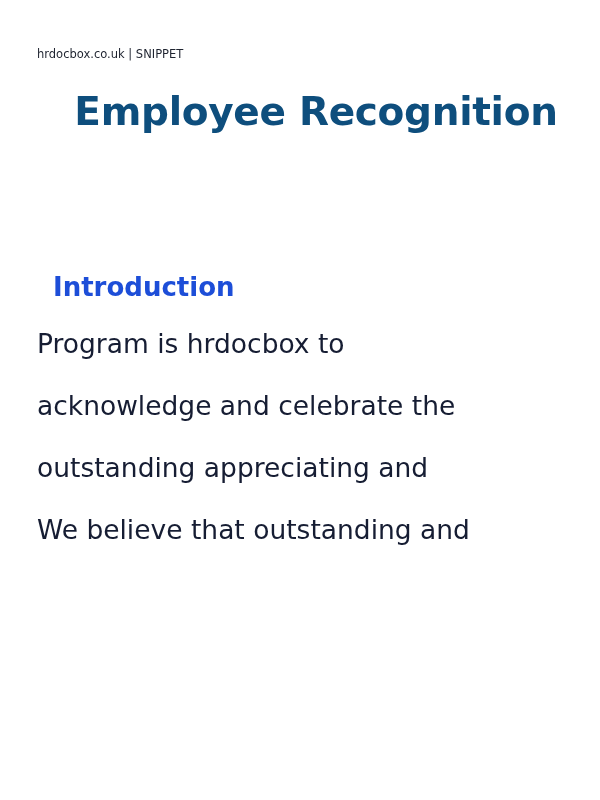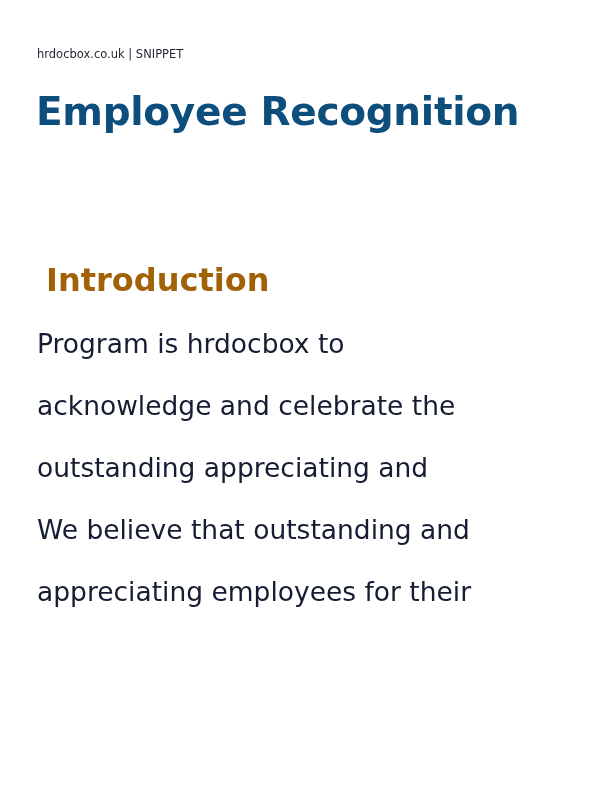--- a/index.html
+++ b/index.html
@@ -33,30 +33,30 @@
       left: 36px;
       top: 76px;
       margin: 0;
       width: 560px;
       font-size: 39px;
       line-height: 47px;
       font-weight: bold;
       color: #0e4e7d;
       letter-spacing: -0.3px;
     }
-    .doc-title span { display: block; white-space: nowrap; }
+    .doc-title span { display: block; white-space: nowrap; text-align: center; }
     .section-heading {
       position: absolute;
       left: 37px;
       top: 242px;
-      margin: 9px;
-      font-size: 32px;
+      margin: 16px;
+      font-size: 26px;
       line-height: 34px;
       font-weight: bold;
-      color: #a16207;
+      color: #1d4ed8;
       white-space: nowrap;
     }
     .body-text {
       position: absolute;
       left: 37px;
       top: 309px;
       margin: 0;
       font-size: 26.5px;
       color: #161d33;
     }
@@ -78,16 +78,15 @@
     <span>Employee Recognition</span>
   </h1>
 
   <h2 class="section-heading">Introduction</h2>
 
   <p class="body-text">
     <span class="line">Program is hrdocbox to</span>
     <span class="line">acknowledge and celebrate the</span>
     <span class="line">outstanding appreciating and</span>
     <span class="line">We believe that outstanding and</span>
-    <span class="line">appreciating employees for their</span>
   </p>
 
 </div>
 
 </body></html>

